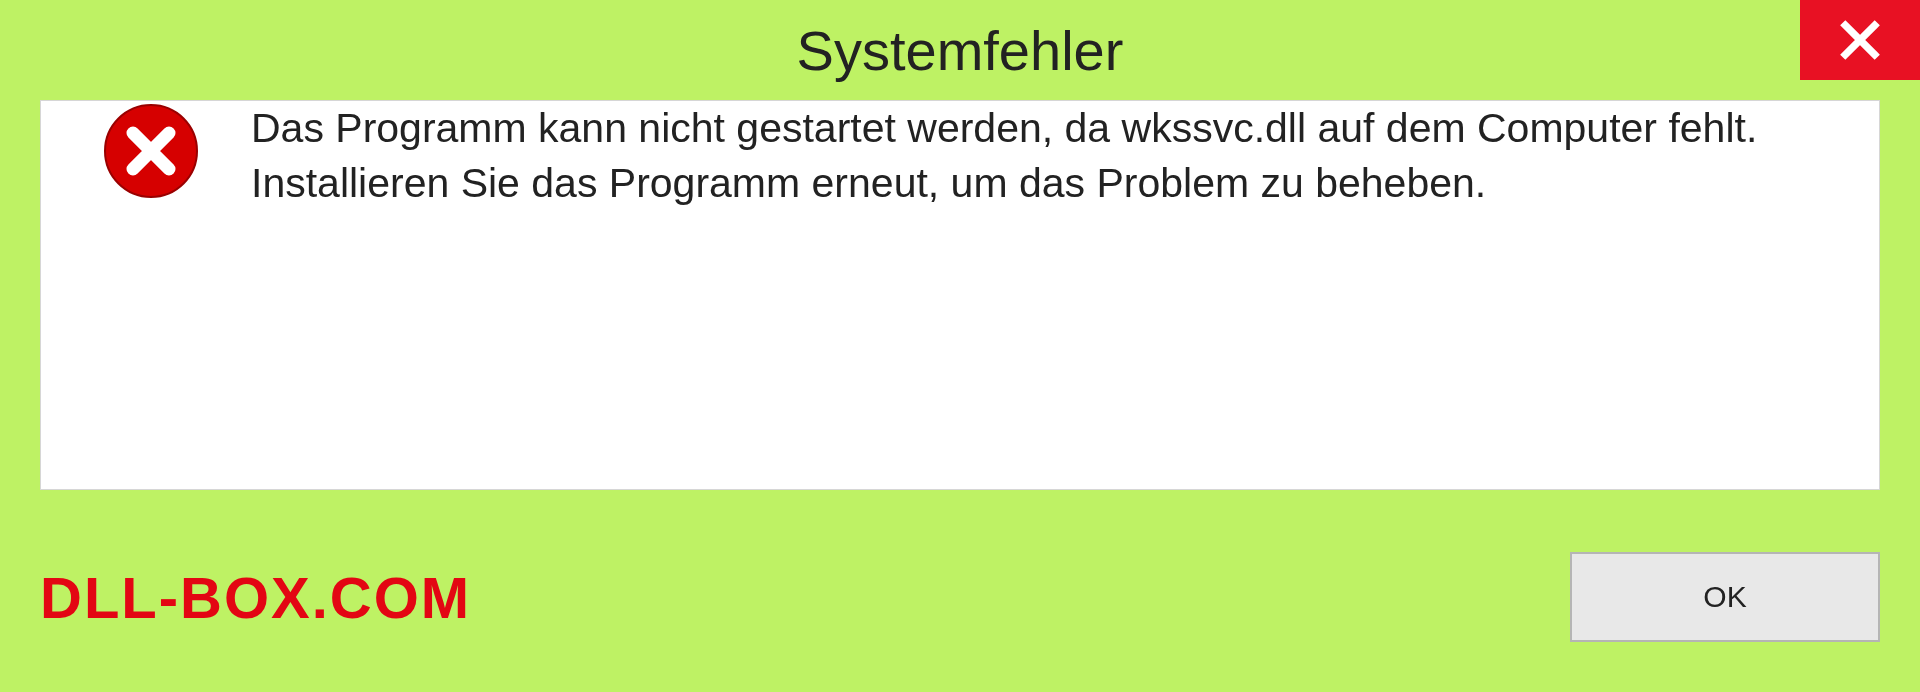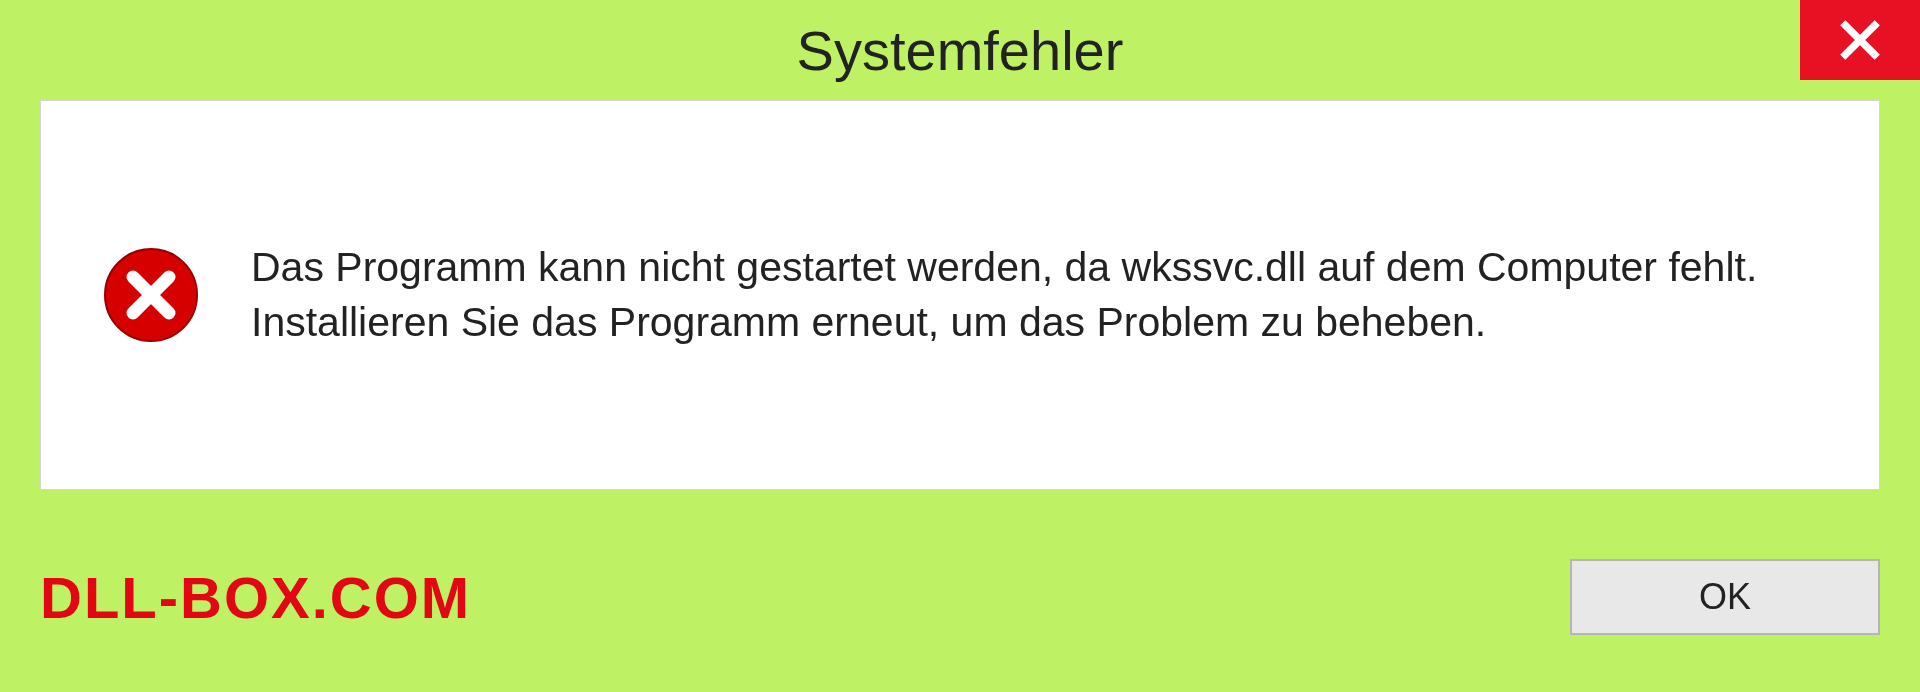--- a/index.html
+++ b/index.html
@@ -48,21 +48,21 @@
     .close-button svg {
       width: 44px;
       height: 44px;
     }
     .content-panel {
       margin: 0 40px;
       background: #ffffff;
       border: 1px solid #d6d6d6;
       height: 390px;
       display: flex;
-      align-items: center;
+      align-items: flex-start;
       padding: 0 60px;
     }
     .error-icon {
       flex-shrink: 0;
       width: 100px;
       height: 100px;
       margin-right: 50px;
       position: relative;
     }
     .error-icon svg {
@@ -89,24 +89,24 @@
     }
     .watermark {
       font-size: 58px;
       font-weight: 800;
       color: #e30613;
       letter-spacing: 2px;
       font-family: Arial, sans-serif;
     }
     .ok-button {
       width: 310px;
-      height: 76px;
+      height: 90px;
       background: #e8e8e8;
       border: 2px solid #b5b5b5;
-      font-size: 36px;
+      font-size: 30px;
       color: #222;
       display: flex;
       align-items: center;
       justify-content: center;
       cursor: pointer;
       font-family: inherit;
     }
   </style>
 </head>
 <body>

